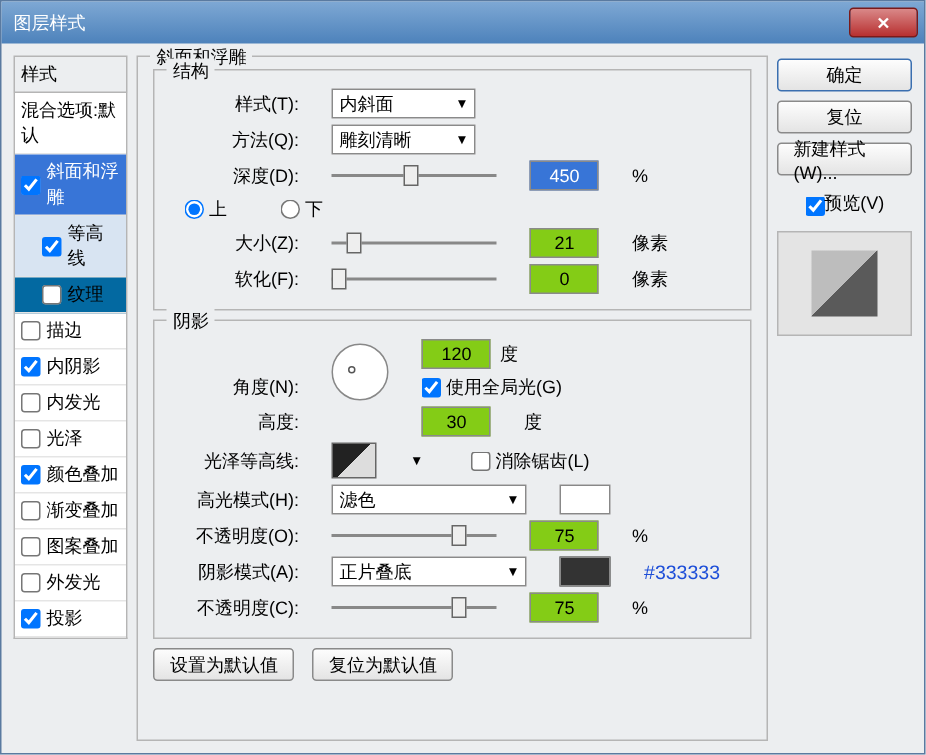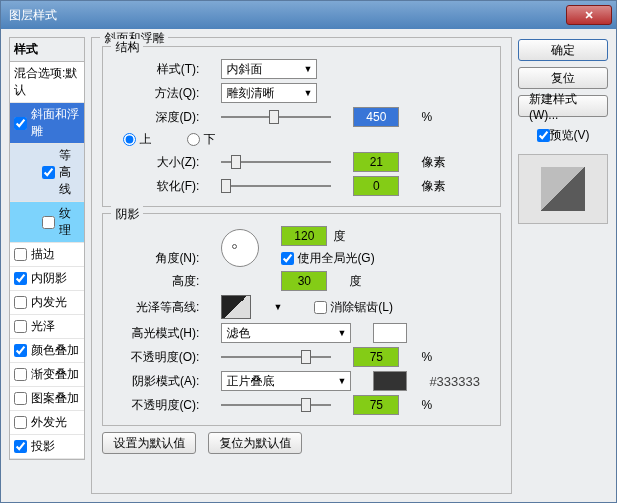--- a/index.html
+++ b/index.html
@@ -3,25 +3,25 @@
 <meta charset="utf-8">
 <style>
 *{box-sizing:border-box;margin:0;padding:0;font-family:"Microsoft YaHei","SimSun",sans-serif;font-size:12px}
 body{background:#fff}
 .window{width:617px;height:503px;background:#eceef0;border:1px solid #5a7aa0;position:relative}
 .titlebar{height:28px;background:linear-gradient(#7ea8d4,#4d82bb);display:flex;align-items:center;padding:0 4px;color:#fff}
 .title-text{flex:1;padding-left:4px}
 .close-btn{width:46px;height:20px;background:linear-gradient(#d98888,#b83030);border:1px solid #7a1a1a;border-radius:3px;display:flex;align-items:center;justify-content:center;color:#fff;font-size:11px;font-weight:bold}
 .body{padding:8px;display:flex;gap:6px;height:calc(100% - 28px)}
 .styles-col{width:96px}
-.styles-header{background:#eceef0;border:1px solid #b5b5b5;padding:3px 4px;font-weight:700}
+.styles-header{background:#eceef0;border:1px solid #b5b5b5;padding:3px 4px;font-weight:400}
 .styles-list{border:1px solid #b5b5b5;border-top:none;background:#fff}
 .style-item{padding:3px 4px;display:flex;align-items:center;gap:4px;border-bottom:1px solid #e5e5e5}
 .style-item.selected{background:#3875d7;color:#fff}
-.style-item.sub{padding-left:32px}
+.style-item.sub{padding-left:18px}
 .style-item input[type=checkbox]{width:13px;height:13px}
 .center-col{flex:1;display:flex;flex-direction:column;gap:6px}
 .fieldset{border:1px solid #b5b5b5;padding:8px 10px;position:relative}
 .fieldset>.legend{position:absolute;top:-8px;left:8px;background:#eceef0;padding:0 4px}
 .row{display:flex;align-items:center;margin:4px 0;gap:22px}
 .label{width:76px;text-align:right}
 .select{height:20px;border:1px solid #8a8a8a;background:#fff;padding:0 4px;display:flex;align-items:center;justify-content:space-between;gap:8px}
 .select .arrow{font-size:9px}
 .input-num{width:46px;height:20px;border:1px solid #8a8a8a;background:#84cc16;text-align:center;line-height:18px}
 .input-num.hl{background:#3875d7;color:#fff}
@@ -32,24 +32,24 @@
 .radio-wrap{display:flex;align-items:center;gap:3px}
 .angle-dial{width:38px;height:38px;border:1px solid #888;border-radius:50%;background:#fff;position:relative}
 .angle-dial::after{content:"";position:absolute;width:3px;height:3px;border:1px solid #555;border-radius:50%;left:10px;top:14px}
 .swatch{width:34px;height:20px;border:1px solid #888;background:#fff}
 .swatch.dark{background:#333}
 .contour-sw{width:30px;height:24px;border:1px solid #666;background:linear-gradient(135deg,#222 0 50%,#ddd 50% 100%)}
 .btn{height:22px;border:1px solid #8a8a8a;background:linear-gradient(#fdfdfd,#e4e4e4);padding:0 10px;display:flex;align-items:center;justify-content:center;border-radius:3px}
 .right-col{width:112px;display:flex;flex-direction:column;gap:6px;align-items:stretch;padding-top:2px}
 .right-col .btn{width:100%}
 .btn.primary{border:1px solid #3a6fb0}
-.preview-ck{display:flex;align-items:center;gap:0;justify-content:center;margin-top:4px}
+.preview-ck{display:flex;align-items:flex-end;gap:0;justify-content:center;margin-top:4px}
 .preview-box{width:90px;height:70px;border:1px solid #b5b5b5;background:#e4e4e4;margin:4px auto 0;display:flex;align-items:center;justify-content:center}
 .preview-shape{width:44px;height:44px;background:linear-gradient(135deg,#bdbdbd 0 50%,#5a5a5a 50% 100%)}
-.annot{color:#404040;font-size:13px}
+.annot{color:#1d4ed8;font-size:13px}
 .btn-row{display:flex;gap:12px;justify-content:flex-start;margin-top:4px}
 .inner-fieldset{border:1px solid #b5b5b5;padding:8px 20px 6px;position:relative;margin-bottom:6px}
 .inner-fieldset>.legend{position:absolute;top:-8px;left:8px;background:#eceef0;padding:0 4px}
 </style>
 </head>
 <body>
 
 <div class="window">
   <div class="titlebar">
     <span class="title-text">图层样式</span>
@@ -64,21 +64,21 @@
           <span>混合选项:默认</span>
         </div>
         <div class="style-item selected">
           <input type="checkbox" checked="" style="">
           <span>斜面和浮雕</span>
         </div>
         <div class="style-item sub" style="background:#d8e4f2">
           <input type="checkbox" checked="" style="">
           <span>等高线</span>
         </div>
-        <div class="style-item sub" style="background:#7dd3fc">
+        <div class="style-item sub" style="background:#0369a1">
           <input type="checkbox" style="">
           <span>纹理</span>
         </div>
         <div class="style-item">
           <input type="checkbox" style="">
           <span>描边</span>
         </div>
         <div class="style-item">
           <input type="checkbox" checked="" style="">
           <span>内阴影</span>

